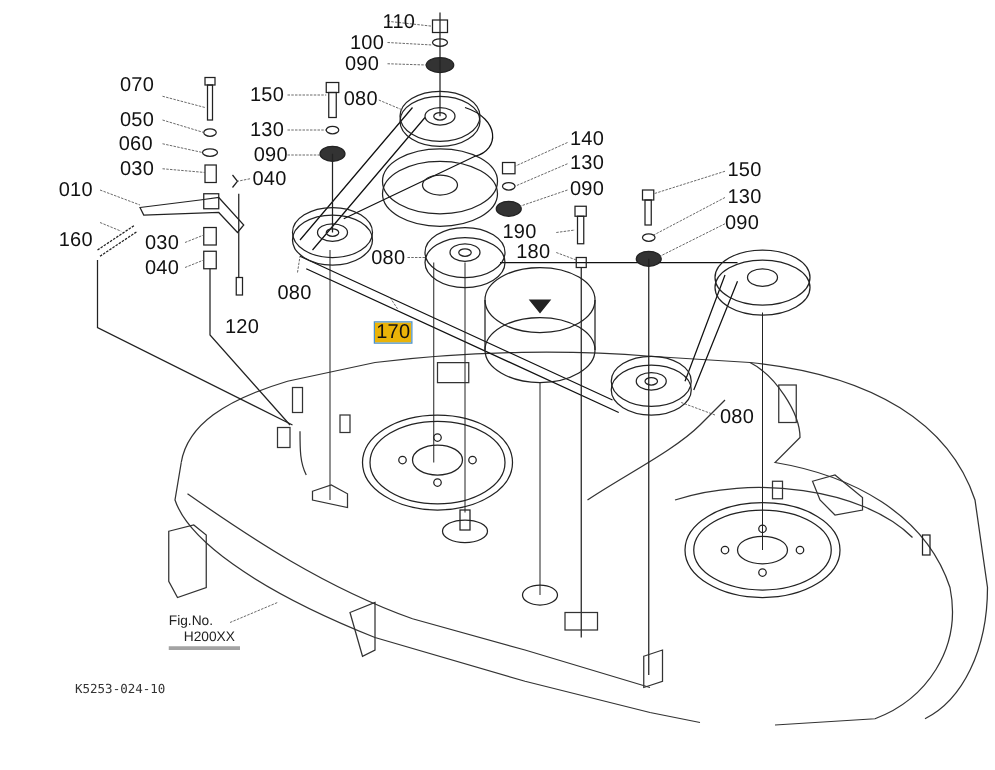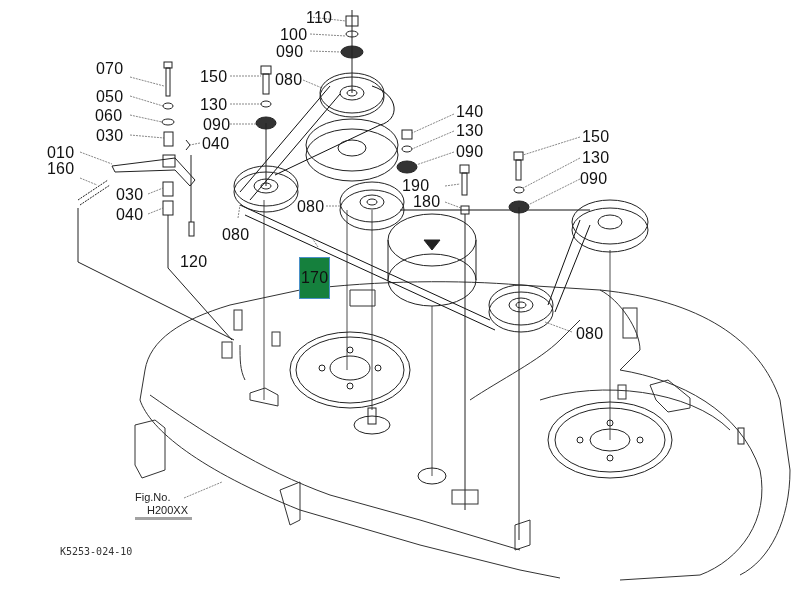--- a/index.html
+++ b/index.html
@@ -1,19 +1,19 @@
 <!DOCTYPE html>
 <html><head>
 <meta charset="utf-8">
 <style>
   html, body { margin:0; padding:0; background:#ffffff; }
   body { width:796px; height:616px; overflow:hidden; position:relative; font-family:"Liberation Sans", sans-serif; }
   #diagram { position:absolute; left:0; top:0; width:796px; height:616px; }
   .lbl { position:absolute; font-family:"Liberation Sans", sans-serif; font-size:16px; color:#111; line-height:16px; letter-spacing:0.2px; cursor:pointer; }
-  .lbl.hl { background:#15803d; outline:1px solid #4a90c8; padding:12px 1px; }
+  .lbl.hl { background:#eab308; outline:1px solid #4a90c8; padding:0 1px; }
   .small { position:absolute; font-family:"DejaVu Sans Mono", monospace; font-size:10px; color:#333; }
   .fig { position:absolute; font-family:Liberation Sans, sans-serif; font-size:11px; color:#222; line-height:13px; }
 </style>
 </head>
 <body>
 
 <svg id="diagram" viewBox="0 0 796 616" xmlns="http://www.w3.org/2000/svg">
   <g fill="none" stroke="#222" stroke-width="1">
 
     <g stroke="#333" stroke-width="1">
@@ -215,21 +215,21 @@
 <span class="lbl" style="left:96px;top:61px;">070</span>
 <span class="lbl" style="left:200px;top:69px;">150</span>
 <span class="lbl" style="left:275px;top:72px;">080</span>
 <span class="lbl" style="left:96px;top:89px;">050</span>
 <span class="lbl" style="left:200px;top:97px;">130</span>
 <span class="lbl" style="left:95px;top:108px;">060</span>
 <span class="lbl" style="left:203px;top:117px;">090</span>
 <span class="lbl" style="left:96px;top:128px;">030</span>
 <span class="lbl" style="left:202px;top:136px;">040</span>
 <span class="lbl" style="left:47px;top:145px;">010</span>
-<span class="lbl" style="left:47px;top:161px;">160</span>
+<span class="lbl" style="left:47px;top:185px;">160</span>
 <span class="lbl" style="left:116px;top:187px;">030</span>
 <span class="lbl" style="left:116px;top:207px;">040</span>
 <span class="lbl" style="left:180px;top:254px;">120</span>
 <span class="lbl" style="left:222px;top:227px;">080</span>
 <span class="lbl" style="left:297px;top:199px;">080</span>
 <span class="lbl hl" style="left:300px;top:258px;">170</span>
 <span class="lbl" style="left:456px;top:104px;">140</span>
 <span class="lbl" style="left:456px;top:123px;">130</span>
 <span class="lbl" style="left:456px;top:144px;">090</span>
 <span class="lbl" style="left:402px;top:178px;text-align:center;">190</span>

